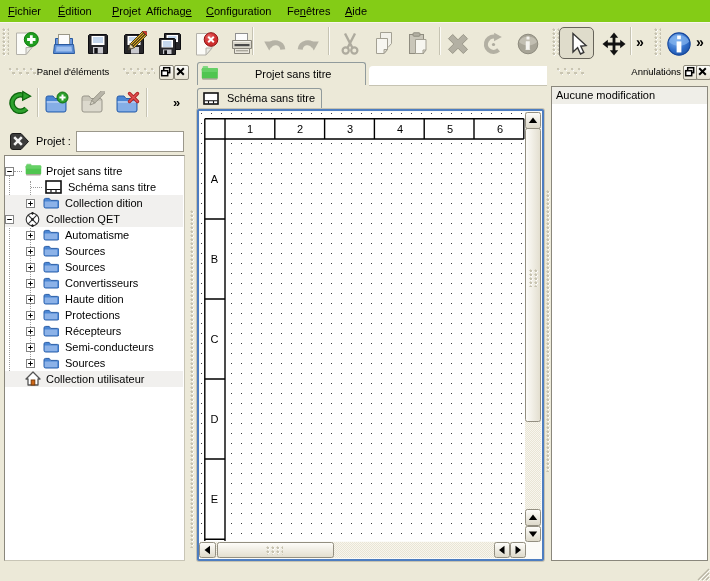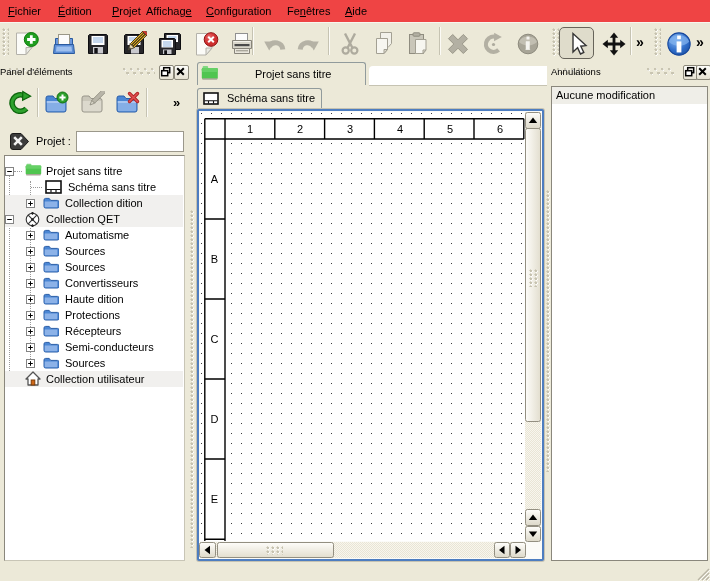--- a/index.html
+++ b/index.html
@@ -14,21 +14,21 @@
   radial-gradient(circle at 2.9px 2.9px, #ffffff 1.4px, rgba(0,0,0,0) 1.7px),
   radial-gradient(circle at 5.6px 6.1px, #c9c5b2 1.3px, rgba(0,0,0,0) 1.6px),
   radial-gradient(circle at 6.4px 6.9px, #ffffff 1.4px, rgba(0,0,0,0) 1.7px);
   background-size:7px 8px;}
 .vdots{background-image:
   radial-gradient(circle at 1.7px 1.7px, #c6c2af 1.1px, rgba(0,0,0,0) 1.4px),
   radial-gradient(circle at 2.4px 2.4px, #ffffff 1.2px, rgba(0,0,0,0) 1.5px);
   background-size:5px 4px;}
 .chk{background:repeating-conic-gradient(#f8f6ee 0% 25%, #e9e5d5 0% 50%);background-size:2px 2px;}
 
-#menubar{position:absolute;left:0;top:0;width:710px;height:22px;background:#ef4444;border-bottom:1px solid #f8f6ee;}
+#menubar{position:absolute;left:0;top:0;width:710px;height:22px;background:#84cc16;border-bottom:1px solid #f8f6ee;}
 #menubar span{position:absolute;top:5px;}
 
 .tbtn{position:absolute;top:31px;width:26px;height:26px;}
 .sep{position:absolute;top:27px;width:1px;height:28px;background:#c6c3b2;border-right:1px solid #fcfbf6;}
 .psep{position:absolute;width:1px;background:#c6c3b2;border-right:1px solid #fcfbf6;}
 
 .dbtn{position:absolute;width:13px;height:13px;border:1px solid #8b887a;border-radius:2px;
   background:linear-gradient(#fdfdfa,#e6e2d2);}
 
 .sbtn{position:absolute;border:1px solid #938f81;border-radius:2.5px;
@@ -200,21 +200,21 @@
  <path d="M2.6 10 a9.5 7.2 0 0 1 18.8 0 a12.5 10.5 0 0 1 -18.8 0 Z" fill="#7fb0ec" opacity="0.75"></path>
  <rect x="10.3" y="4.2" width="3.4" height="3.4" fill="#fff"></rect>
  <path d="M9.8 9.6 h4.4 v10.2 h-4.4 z" fill="#fff"></path>
 </svg>
 <div class="abs" style="left:696px;top:34px;font-weight:bold;font-size:14px">»</div>
 </div>
 <div id="leftdock">
 
  <div class="abs dots" style="left:8px;top:67px;width:33px;height:9px"></div>
  <div class="abs dots" style="left:122px;top:67px;width:33px;height:9px"></div>
- <div class="abs" style="left:0;top:66px;width:146px;font-size:9.5px">Panel d'éléments</div>
+ <div class="abs" style="left:0;top:66px;width:146px;text-align:center;font-size:9.5px">Panel d'éléments</div>
  <div class="dbtn" style="left:159px;top:65px"></div>
  <svg class="abs" style="left:159px;top:65px" width="13" height="13" viewBox="0 0 13 13">
   <rect x="4.7" y="2.7" width="6" height="5" fill="none" stroke="#000" stroke-width="1.5"></rect>
   <rect x="2.7" y="5.7" width="6" height="5" fill="#fff" stroke="#000" stroke-width="1.5"></rect>
  </svg>
  <div class="dbtn" style="left:174px;top:65px"></div>
  <svg class="abs" style="left:174px;top:65px" width="13" height="13" viewBox="0 0 13 13">
   <path d="M3.2 3.2 L9.8 9.8 M9.8 3.2 L3.2 9.8" stroke="#000" stroke-width="2"></path>
  </svg>
 
@@ -491,21 +491,21 @@
  <svg class="abs" style="left:510px;top:542px" width="16" height="16" viewBox="0 0 16 16">
       <path d="M11 8 L5.5 3.8 V12.2 Z" fill="#000"></path>
     </svg>
 
  <div class="abs vdots" style="left:190px;top:210px;width:5px;height:338px"></div>
  <div class="abs vdots" style="left:546px;top:190px;width:5px;height:282px"></div>
 </div>
 <div id="rightdock">
  <div class="abs dots" style="left:556px;top:67px;width:29px;height:9px"></div>
  <div class="abs dots" style="left:646px;top:67px;width:29px;height:9px"></div>
- <div class="abs" style="left:551px;top:66px;width:130px;text-align:left;font-size:9.5px">Annulations</div>
+ <div class="abs" style="left:551px;top:66px;width:130px;text-align:right;font-size:9.5px">Annulations</div>
  <div class="dbtn" style="left:683px;top:65px"></div>
  <svg class="abs" style="left:683px;top:65px" width="13" height="13" viewBox="0 0 13 13">
   <rect x="4.7" y="2.7" width="6" height="5" fill="none" stroke="#000" stroke-width="1.5"></rect>
   <rect x="2.7" y="5.7" width="6" height="5" fill="#fff" stroke="#000" stroke-width="1.5"></rect>
  </svg>
  <div class="dbtn" style="left:696px;top:65px"></div>
  <svg class="abs" style="left:696px;top:65px" width="13" height="13" viewBox="0 0 13 13">
   <path d="M3.2 3.2 L9.8 9.8 M9.8 3.2 L3.2 9.8" stroke="#000" stroke-width="2"></path>
  </svg>
  <div class="abs" style="left:551px;top:86px;width:157px;height:475px;background:#fff;border:1px solid #8a877c;box-sizing:border-box"></div>

